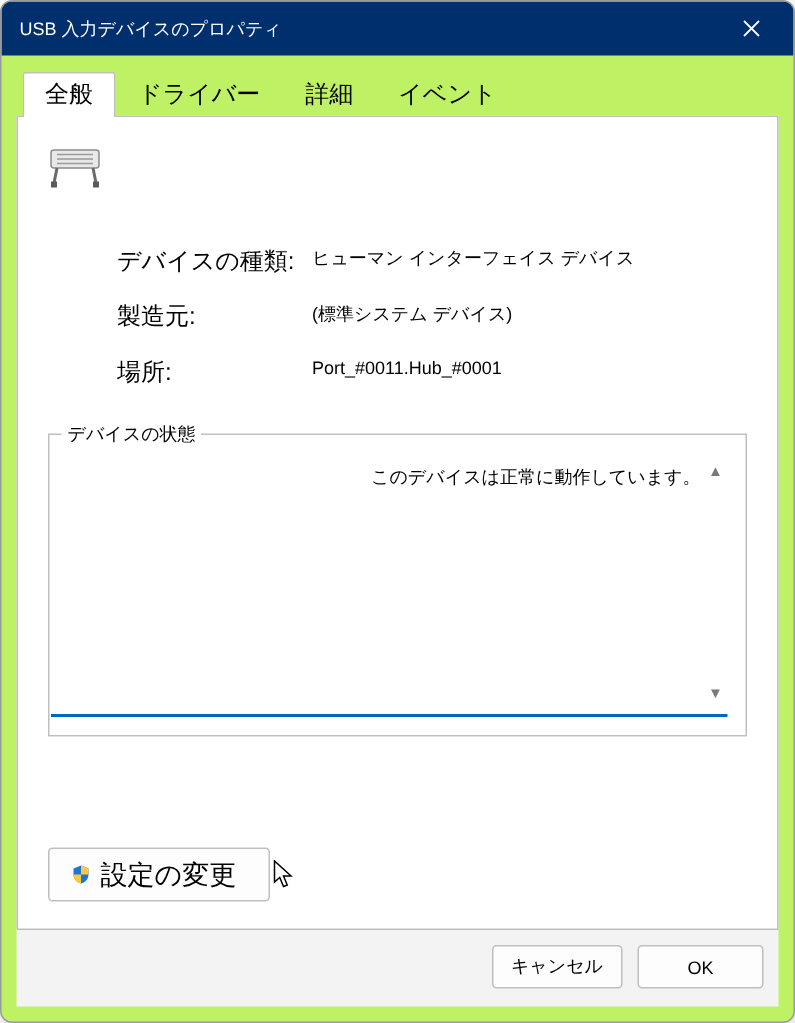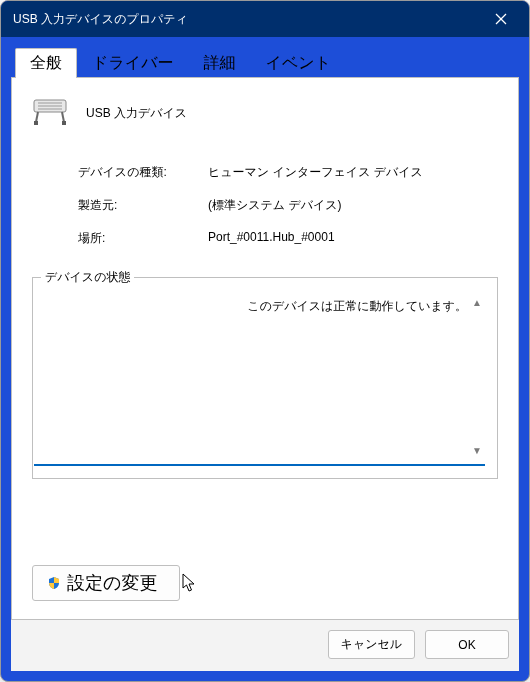--- a/index.html
+++ b/index.html
@@ -4,21 +4,21 @@
 <style>
   * { box-sizing: border-box; }
   html, body {
     margin: 0; padding: 0;
     font-family: "Yu Gothic UI", "Meiryo UI", "Segoe UI", sans-serif;
     font-size: 12px;
     color: #000;
   }
   .window {
     width: 530px; height: 682px;
-    background: #1d4ed8;
+    background: #bef264;
     border: 1px solid #9a9a9a;
     border-radius: 8px;
     overflow: hidden;
     display: flex; flex-direction: column;
     box-shadow: 0 4px 16px rgba(0,0,0,0.2);
   }
   .titlebar {
     height: 36px;
     background: #002f6d;
     color: #fff;
@@ -85,21 +85,21 @@
   .device-icon { width: 40px; height: 34px; }
   .device-title { font-size: 12px; }
 
   .info-grid {
     display: grid;
     grid-template-columns: 130px 1fr;
     row-gap: 16px;
     margin-bottom: 28px;
     margin-left: 46px;
   }
-  .info-label { font-size: 12px; }
+  .info-label { font-size: 16px; }
   .info-value { font-size: 12px; }
 
   .fieldset {
     position: relative;
     border: 1px solid #bfbfbf;
     padding: 16px 12px 12px 1px;
     margin-top: 2px;
     text-align: right;
   }
   .fieldset-legend {
@@ -198,21 +198,20 @@
             <rect x="0" y="0" width="32" height="12" rx="2" fill="#e8e8e8" stroke="#8a8a8a" stroke-width="1"></rect>
             <line x1="4" y1="3" x2="28" y2="3" stroke="#9a9a9a" stroke-width="1"></line>
             <line x1="4" y1="6" x2="28" y2="6" stroke="#9a9a9a" stroke-width="1"></line>
             <line x1="4" y1="9" x2="28" y2="9" stroke="#9a9a9a" stroke-width="1"></line>
             <line x1="4" y1="12" x2="2" y2="22" stroke="#6a6a6a" stroke-width="2"></line>
             <line x1="28" y1="12" x2="30" y2="22" stroke="#6a6a6a" stroke-width="2"></line>
             <rect x="0" y="21" width="4" height="4" fill="#5a5a5a"></rect>
             <rect x="28" y="21" width="4" height="4" fill="#5a5a5a"></rect>
           </g>
         </svg>
-        <div class="device-title">USB 入力デバイス</div>
       </div>
 
       <div class="info-grid">
         <div class="info-label">デバイスの種類:</div>
         <div class="info-value">ヒューマン インターフェイス デバイス</div>
         <div class="info-label">製造元:</div>
         <div class="info-value">(標準システム デバイス)</div>
         <div class="info-label">場所:</div>
         <div class="info-value">Port_#0011.Hub_#0001</div>
       </div>

